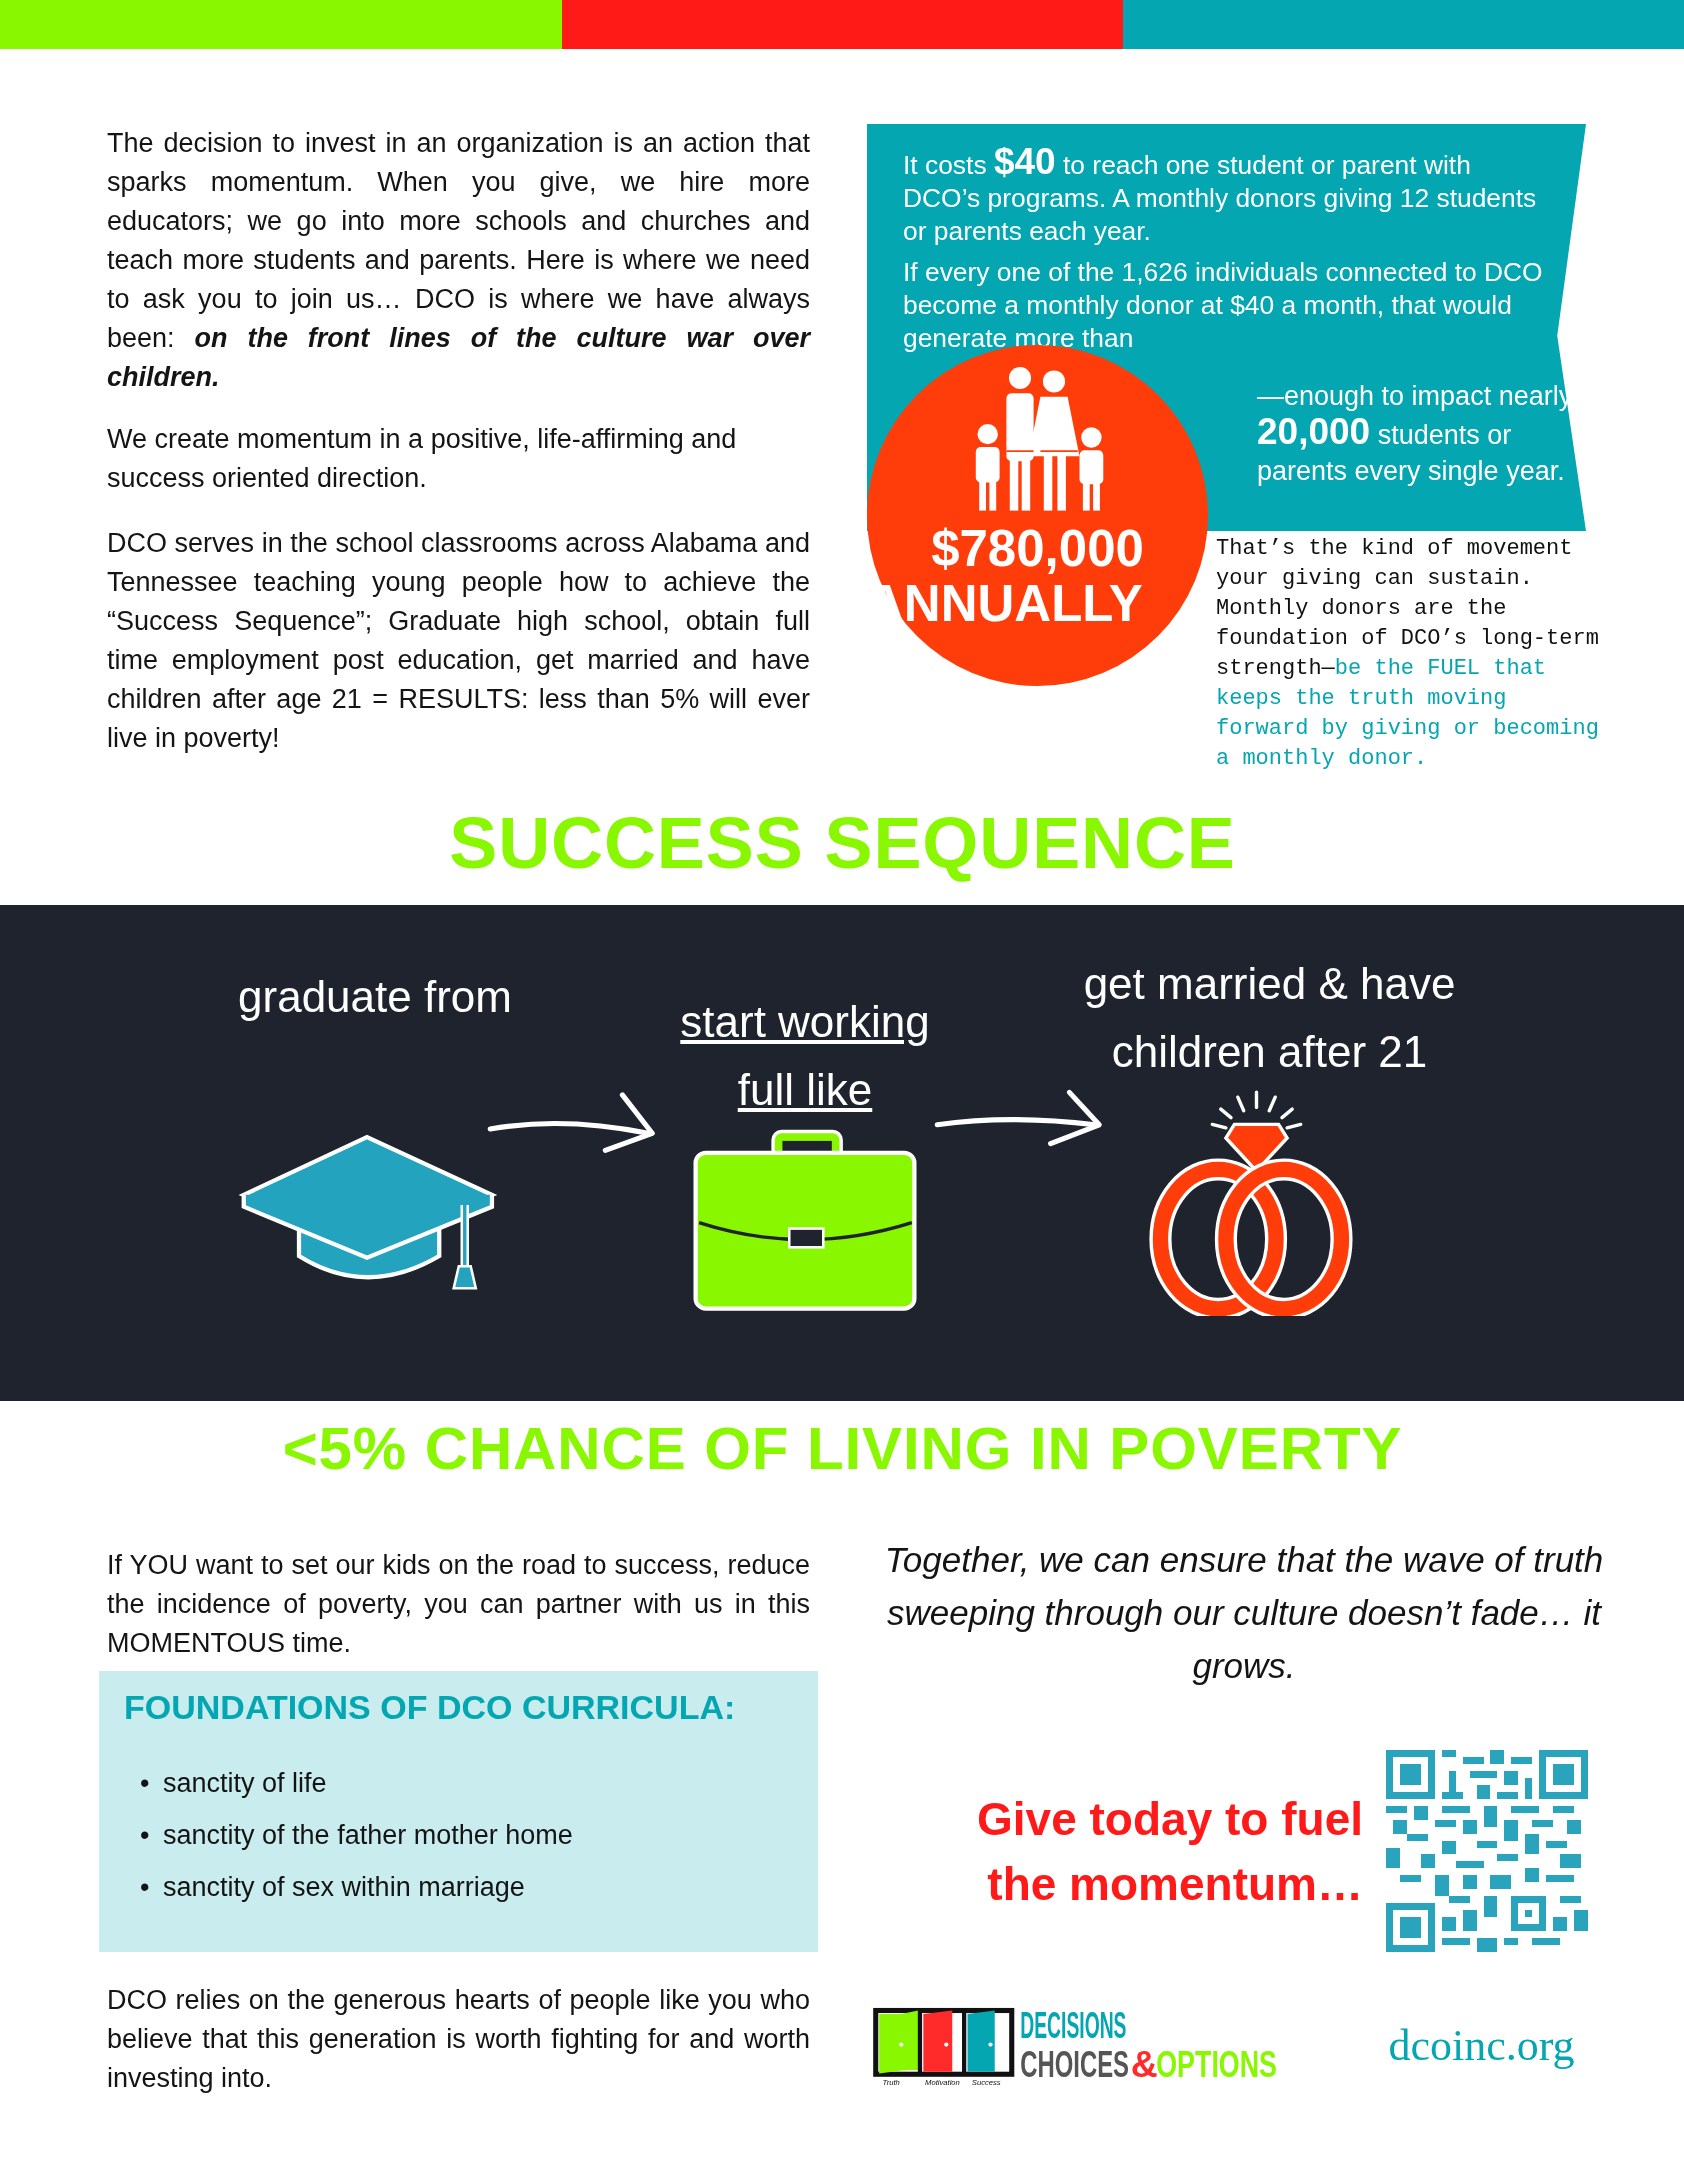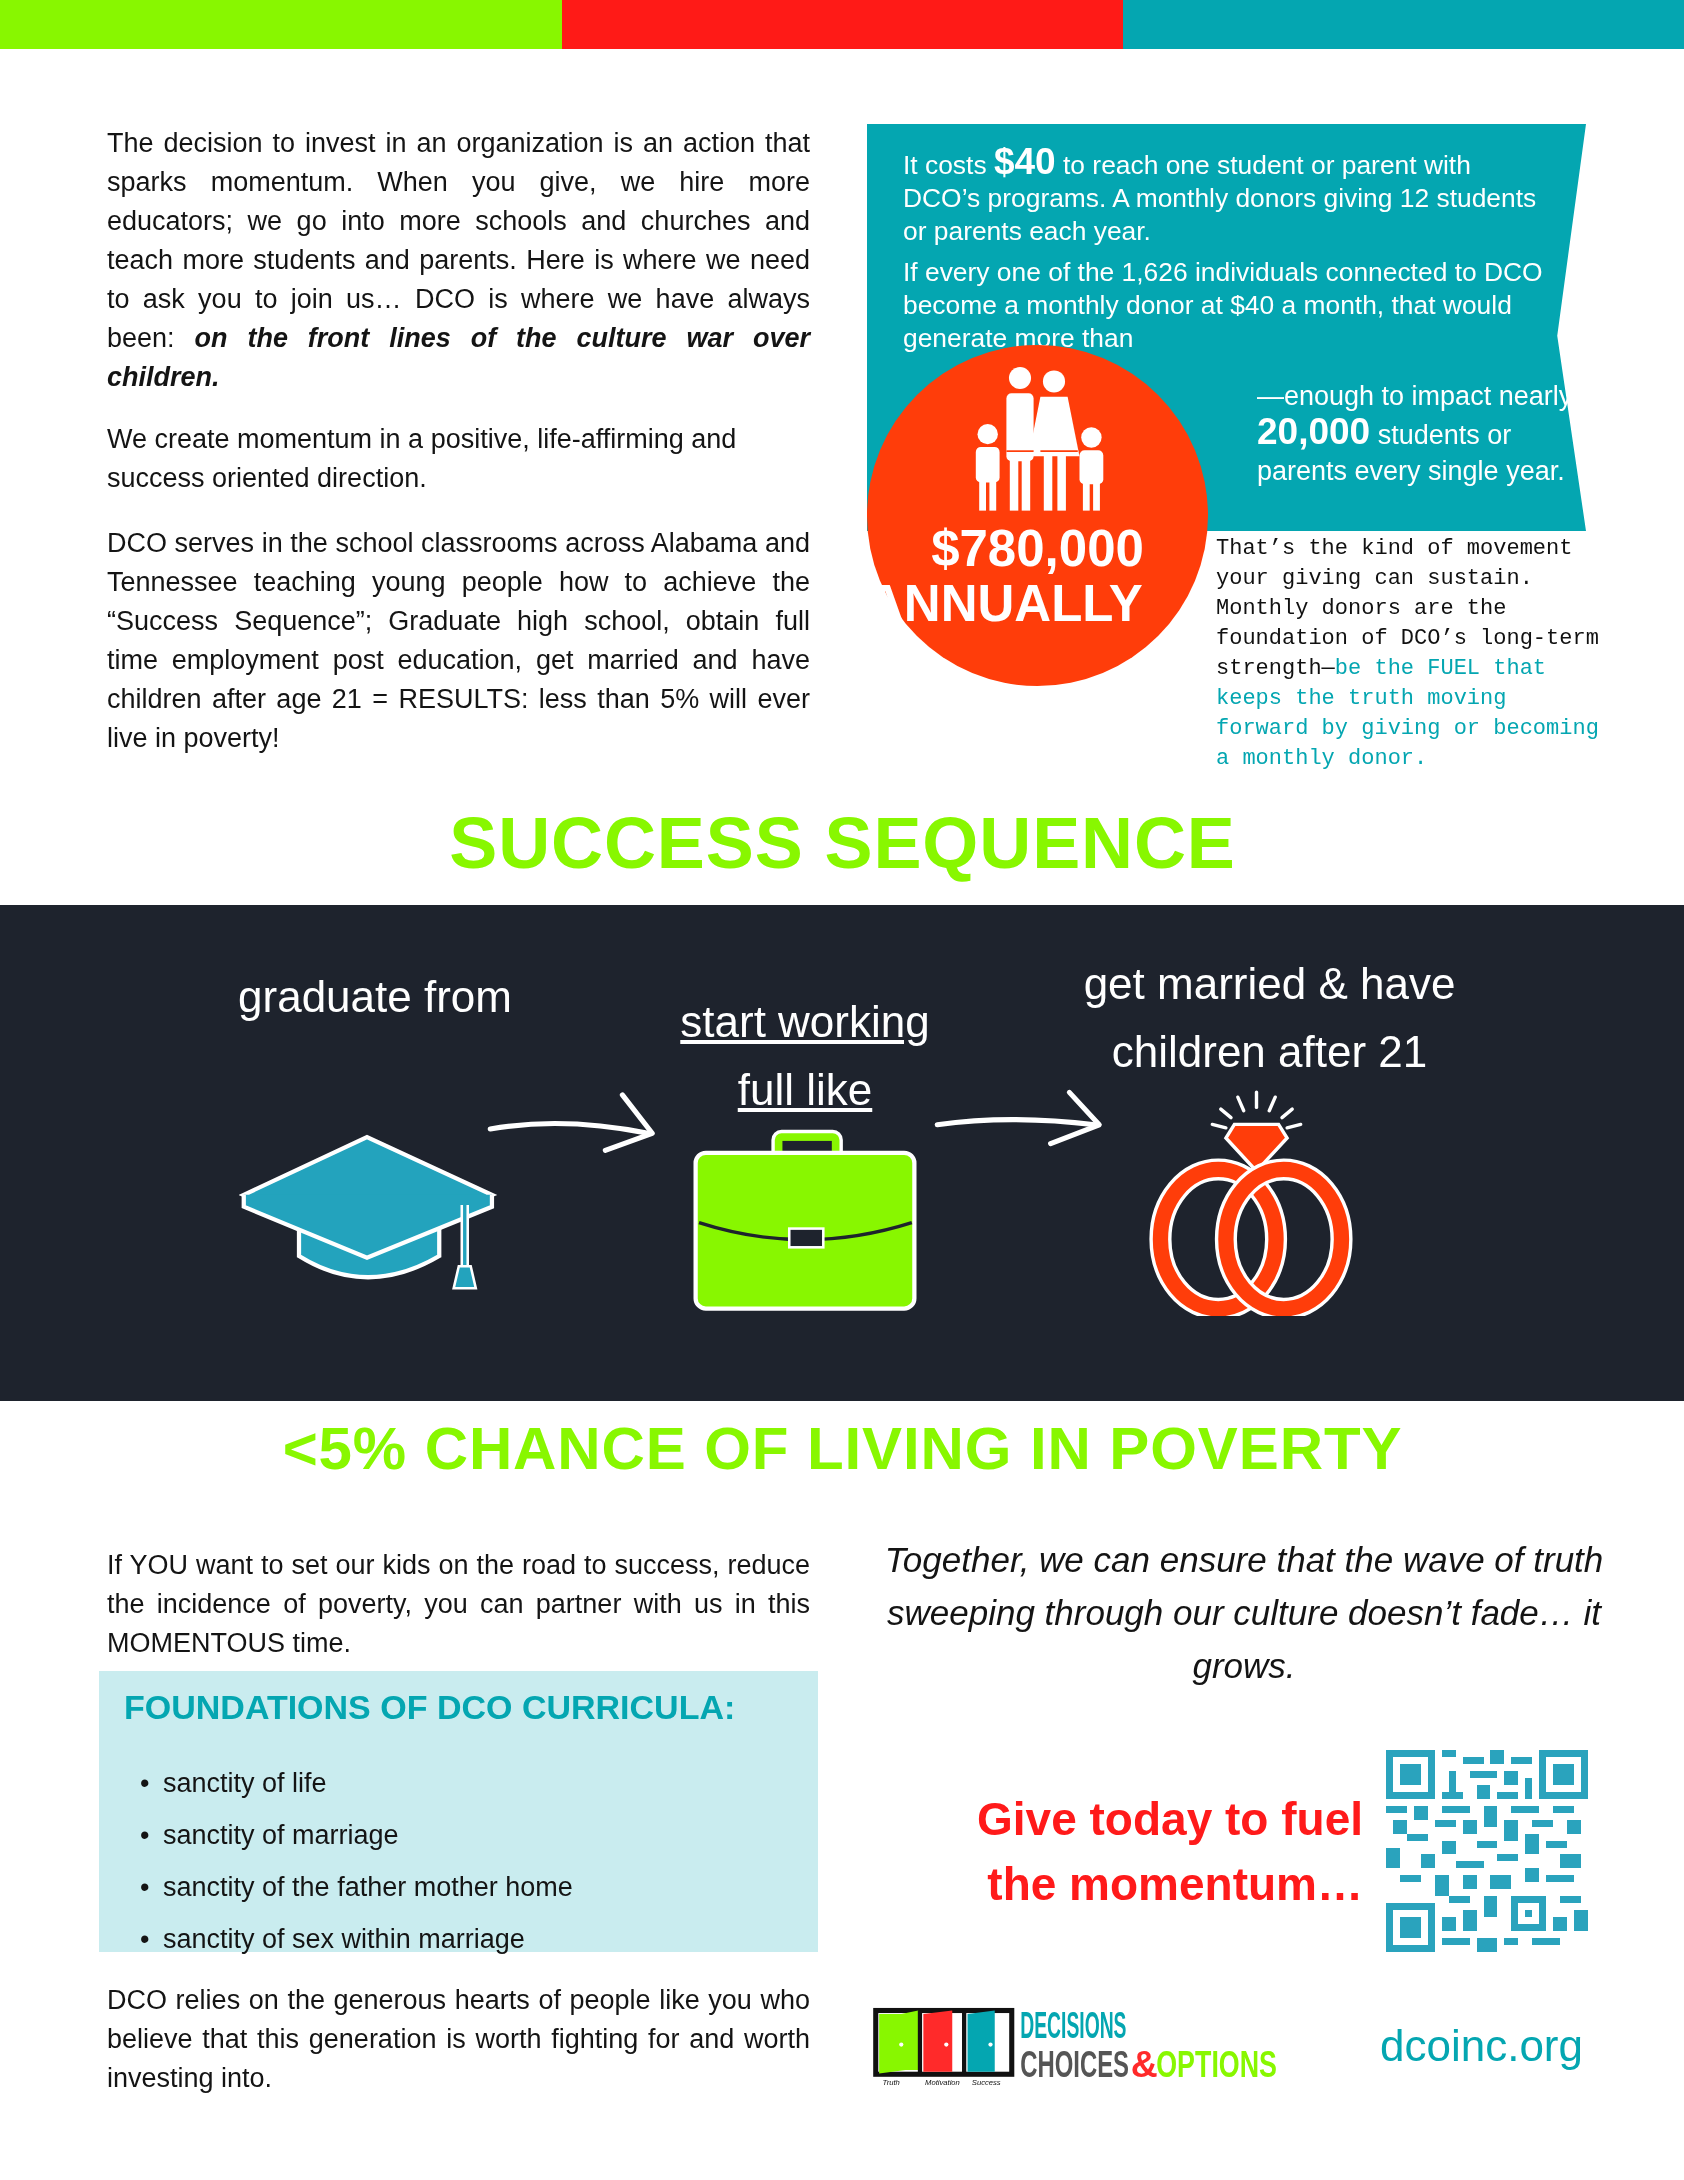--- a/index.html
+++ b/index.html
@@ -41,21 +41,21 @@
   #p4 { left:99px; top:1538px; width:719px; }
   .found-box { left:99px; top:1671px; width:719px; height:281px; background:#c9ecef; }
   .found-title { left:124px; top:1682px; color:#04a6b1; font-weight:700; font-size:34px; line-height:51px; }
   .found-list { left:124px; top:1741px; margin:16px; padding:0; list-style:none; font-size:27px; line-height:52px; color:#141414; }
   .found-list li::before { content:"•"; margin-right:13.6px; }
   #p5 { left:99px; top:1973px; width:719px; }
   #quote { left:869px; top:1533px; width:750px; text-align:center; font-style:italic; font-size:35px; line-height:53px; color:#141414; }
   #give { left:886px; top:1787px; width:477px; text-align:right; color:#ff1a1a; font-weight:700; font-size:46px; line-height:65px; }
   .qr { left:1386px; top:1750px; width:202px; height:202px; }
   .logo { left:867px; top:1985px; width:417px; height:102px; }
-  #url { left:1371px; top:2020px; width:221px; text-align:center; color:#04a6b1; font-size:44px; line-height:51px; }
+  #url { left:1371px; top:2020px; width:221px; text-align:center; color:#04a6b1; font-size:44px; line-height:51px;font-family:Liberation Serif, serif; }
 </style>
 </head>
 <body>
 
 <div class="topbar">
   <div style="background:#88f700"></div>
   <div style="background:#ff1a17"></div>
   <div style="background:#04a6b1"></div>
 </div>
 
@@ -172,21 +172,20 @@
 <div id="h-pov" class="abs heading-green">&lt;5% CHANCE OF LIVING IN POVERTY</div>
 
 <div id="p4" class="abs body-text">
   <p>If YOU want to set our kids on the road to success, reduce the incidence of poverty, you can partner with us in this MOMENTOUS time.</p>
 </div>
 
 <div class="abs found-box"></div>
 <div class="abs found-title">FOUNDATIONS OF DCO CURRICULA:</div>
 <ul class="abs found-list">
   <li>sanctity of life</li>
-  <li>sanctity of marriage</li>
   <li>sanctity of the father mother home</li>
   <li>sanctity of sex within marriage</li>
 </ul>
 
 <div id="p5" class="abs body-text">
   <p>DCO relies on the generous hearts of people like you who believe that this generation is worth fighting for and worth investing into.</p>
 </div>
 
 <div id="quote" class="abs">Together, we can ensure that the wave of truth sweeping through our culture doesn’t fade… it grows.</div>
 <div id="give" class="abs">

